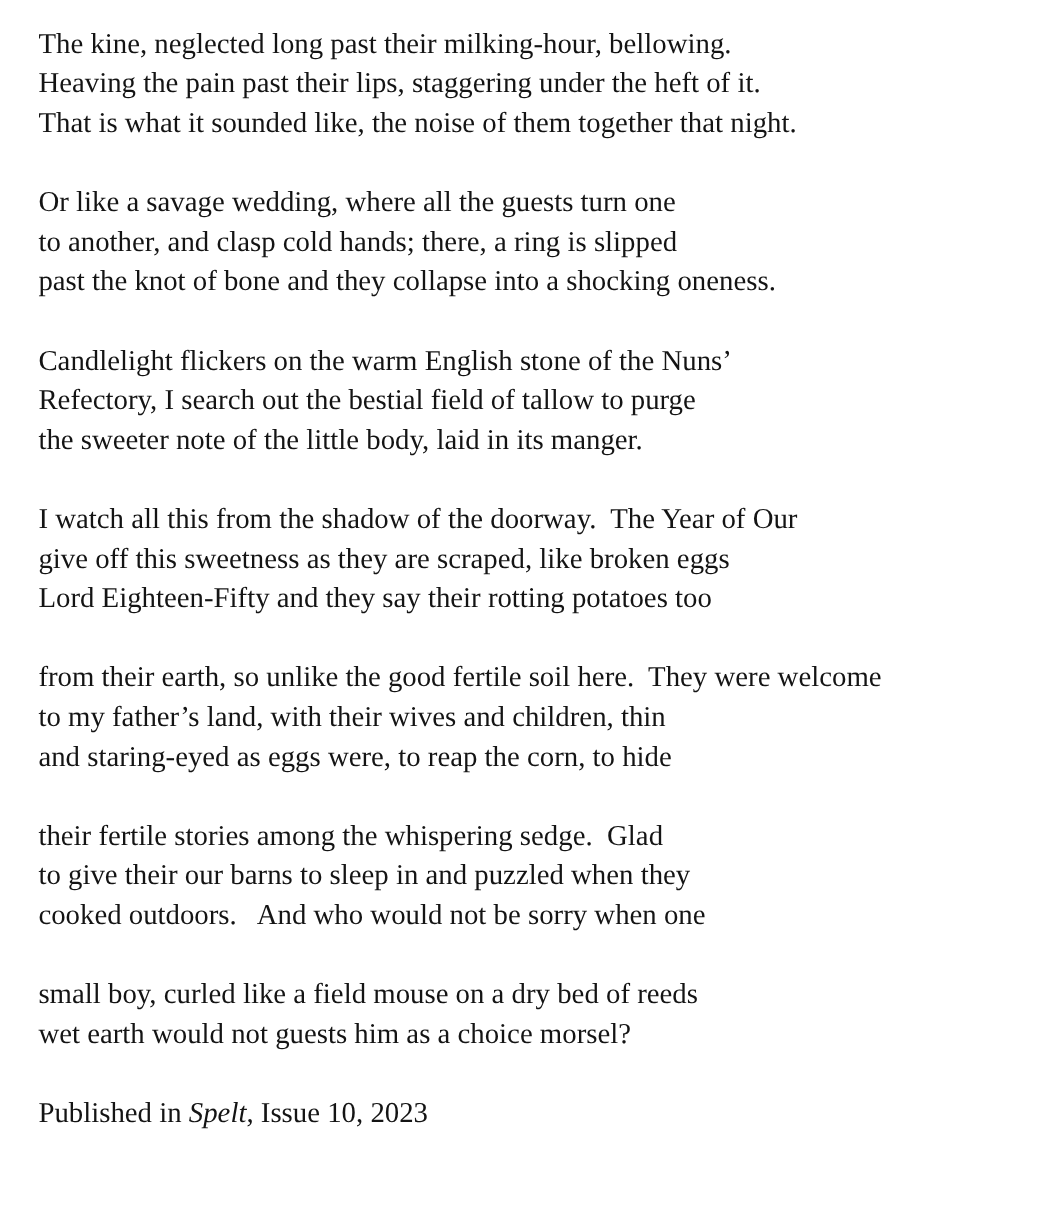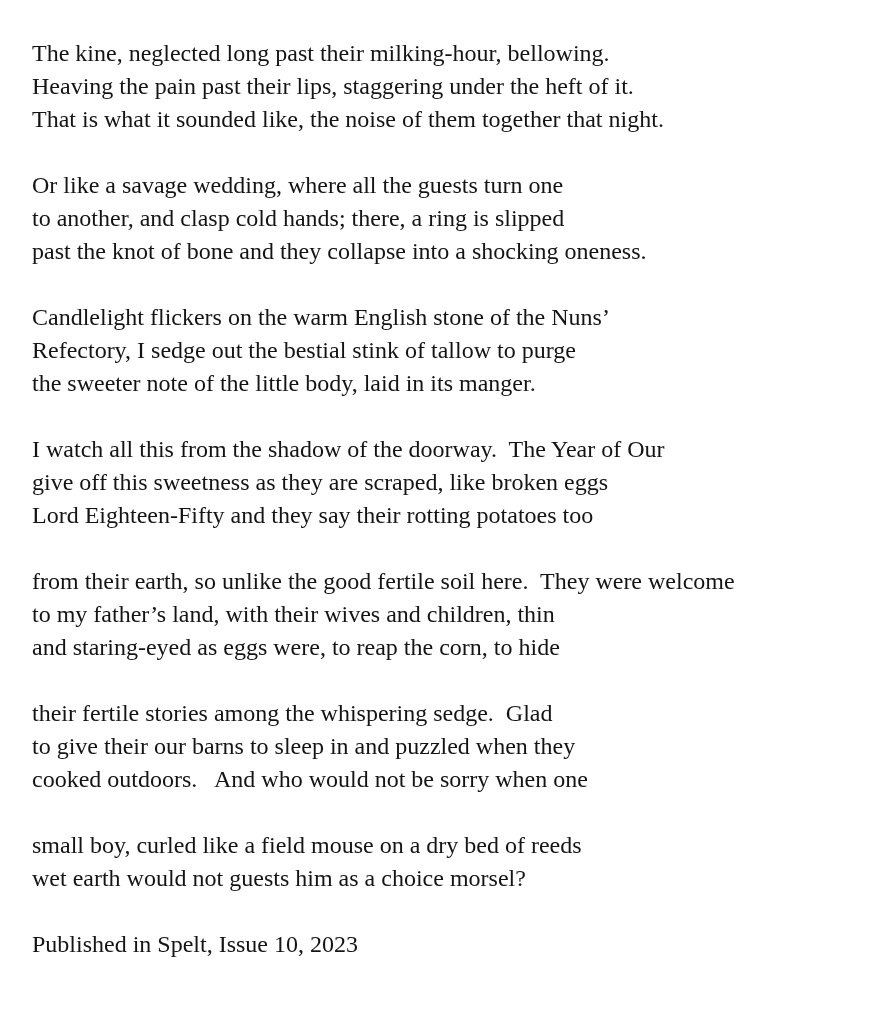--- a/index.html
+++ b/index.html
@@ -11,35 +11,36 @@
     width: 869px;
     height: 1023px;
     overflow: hidden;
     font-family: "Liberation Serif", "DejaVu Serif", serif;
     color: #141414;
   }
   .poem-page {
     padding: 21px 20px 0 32px;
   }
   .stanza {
-    margin: 16px 0 33px 0;
+    margin: 0 0 33px 0;
     padding: 0;
   }
   .line {
     font-size: 24px;
     line-height: 33px;
     white-space: pre-wrap; 
   }
   .publication {
     margin: 0;
     font-size: 24px;
     line-height: 33px;
     white-space: pre-wrap;
   }
   .journal-name {
+    font-style: italic;
   }
 </style>
 </head>
 <body>
 
 <div class="poem-page">
 
   <p class="stanza">
     <span class="line" style="display:block">The kine, neglected long past their milking-hour, bellowing.</span>
     <span class="line" style="display:block">Heaving the pain past their lips, staggering under the heft of it.</span>
@@ -47,21 +48,21 @@
   </p>
 
   <p class="stanza">
     <span class="line" style="display:block">Or like a savage wedding, where all the guests turn one</span>
     <span class="line" style="display:block">to another, and clasp cold hands; there, a ring is slipped</span>
     <span class="line" style="display:block">past the knot of bone and they collapse into a shocking oneness.</span>
   </p>
 
   <p class="stanza">
     <span class="line" style="display:block">Candlelight flickers on the warm English stone of the Nuns’</span>
-    <span class="line" style="display:block">Refectory, I sedge out the bestial stink of tallow to purge</span>
+    <span class="line" style="display:block">Refectory, I search out the bestial field of tallow to purge</span>
     <span class="line" style="display:block">the sweeter note of the little body, laid in its manger.</span>
   </p>
 
   <p class="stanza">
     <span class="line" style="display:block">I watch all this from the shadow of the doorway.  The Year of Our</span>
     <span class="line" style="display:block">give off this sweetness as they are scraped, like broken eggs</span>
     <span class="line" style="display:block">Lord Eighteen-Fifty and they say their rotting potatoes too</span>
   </p>
 
   <p class="stanza">

